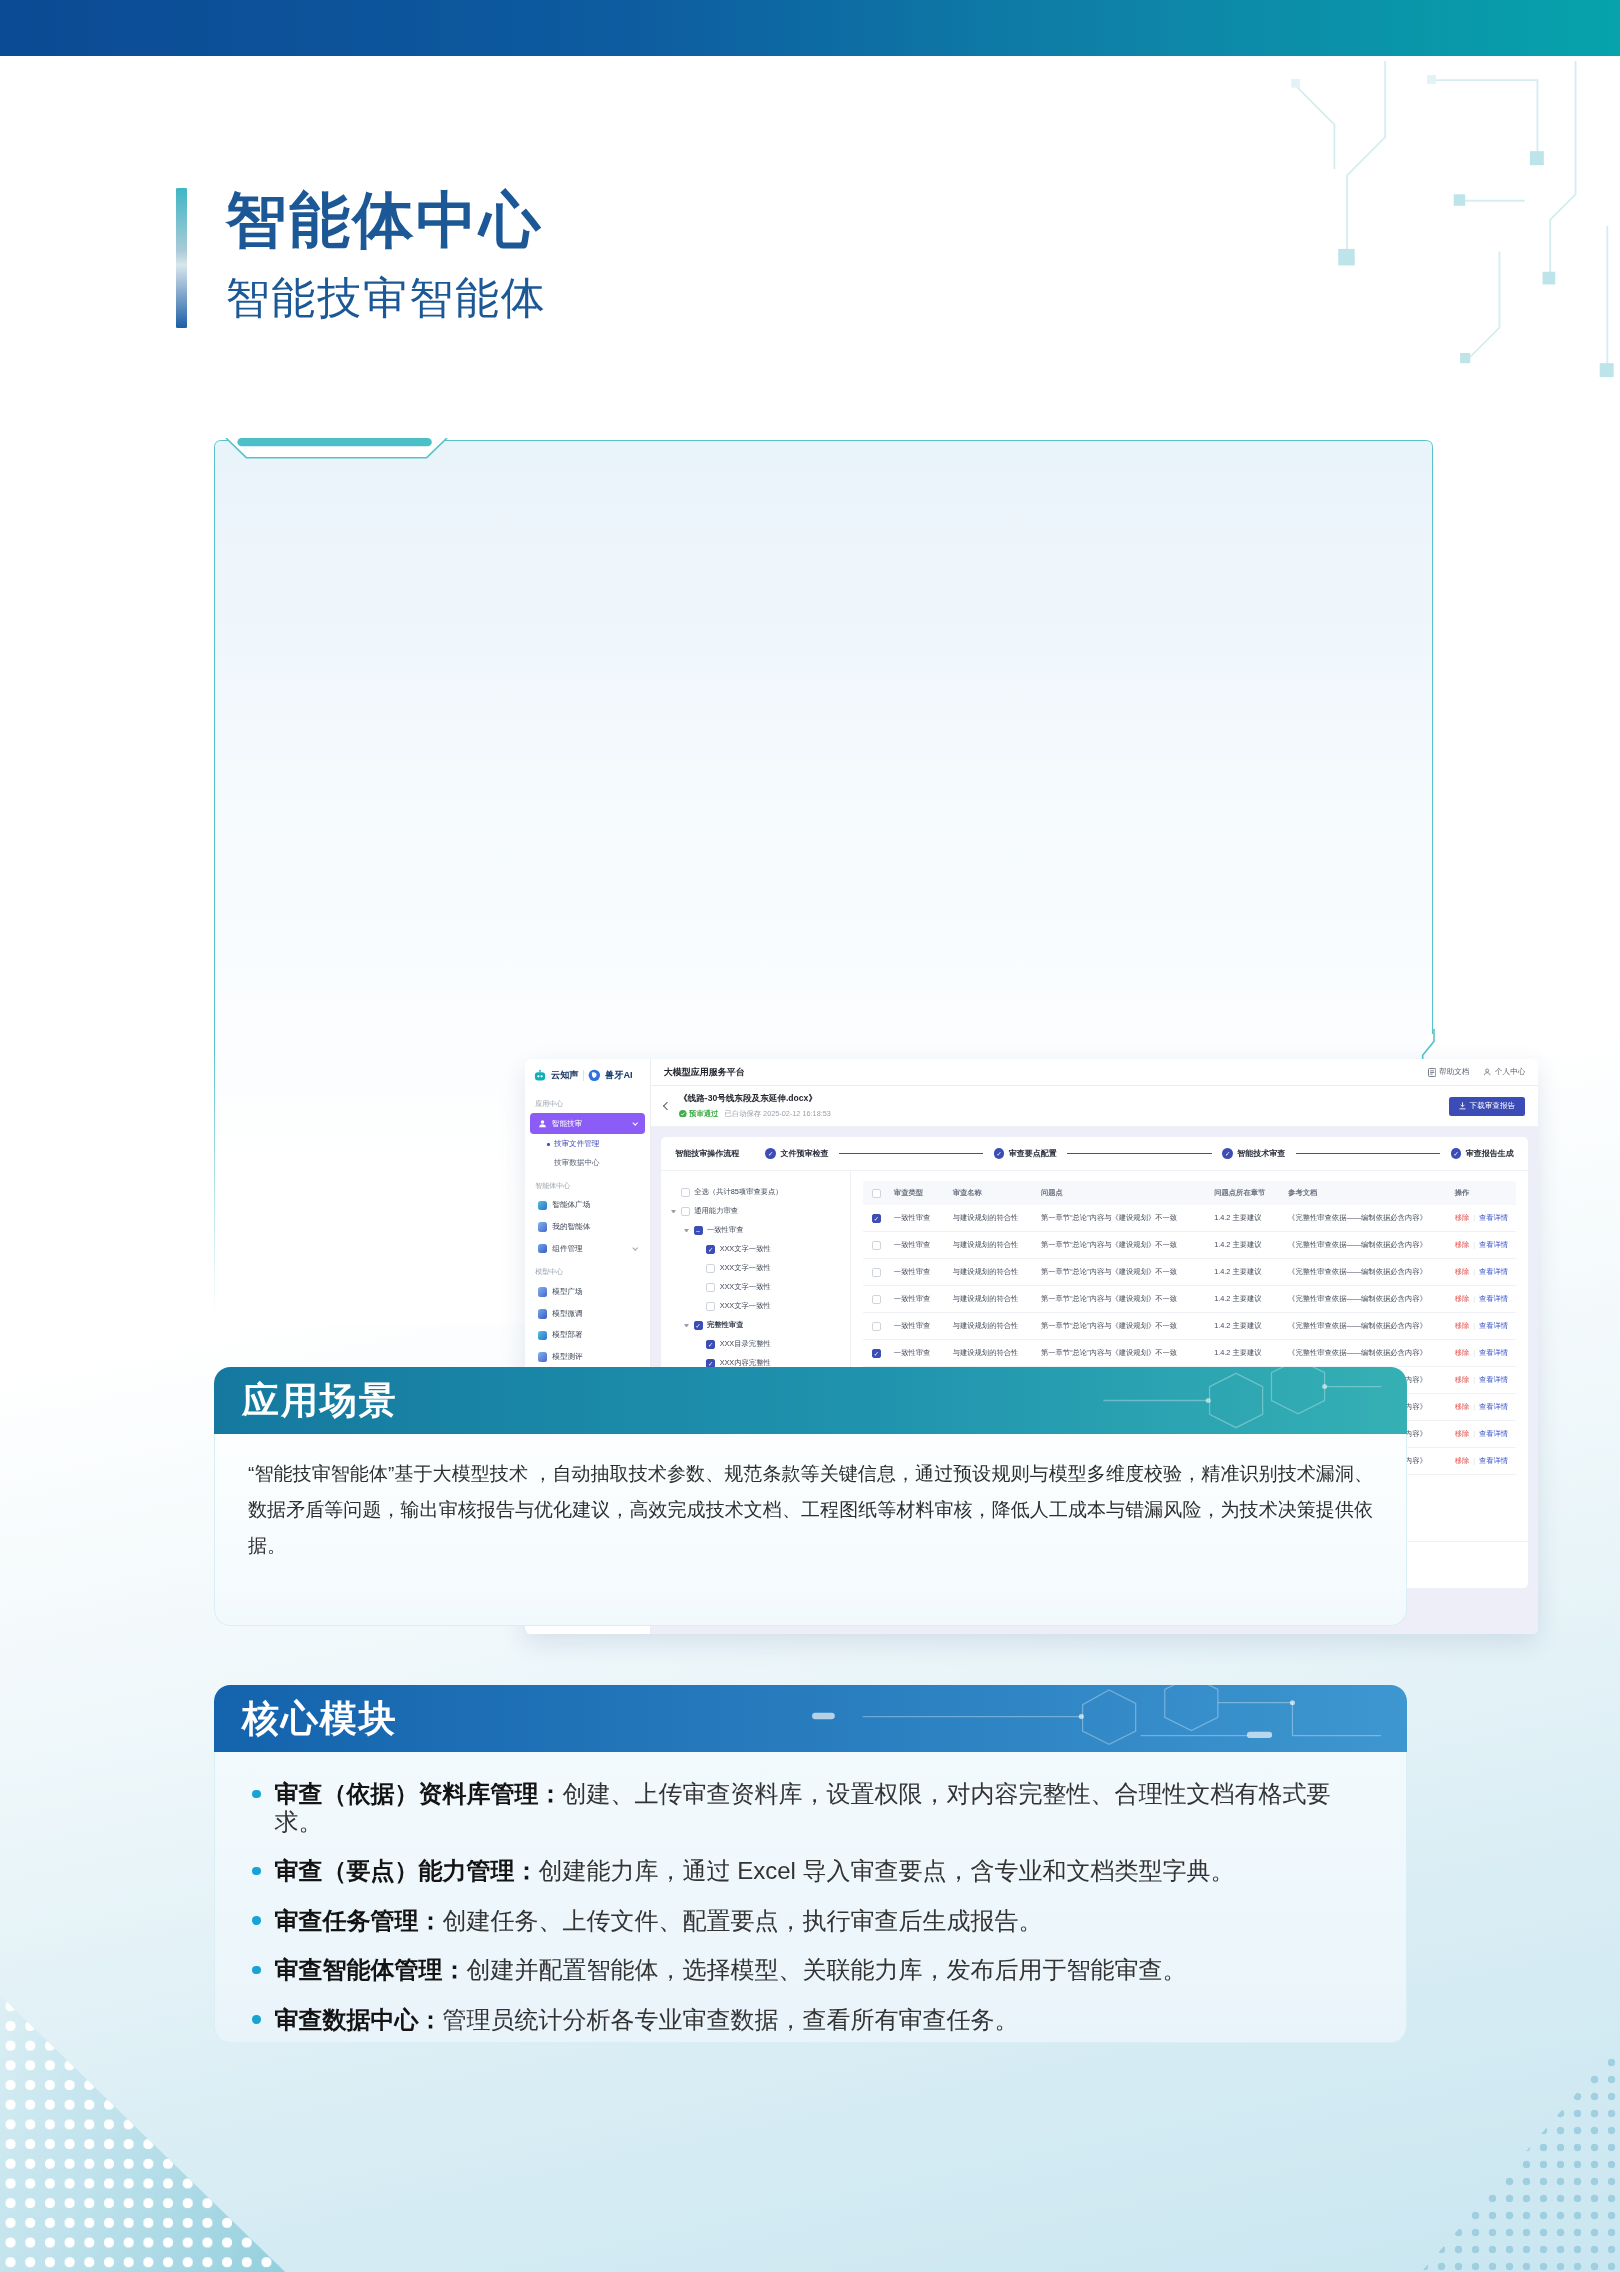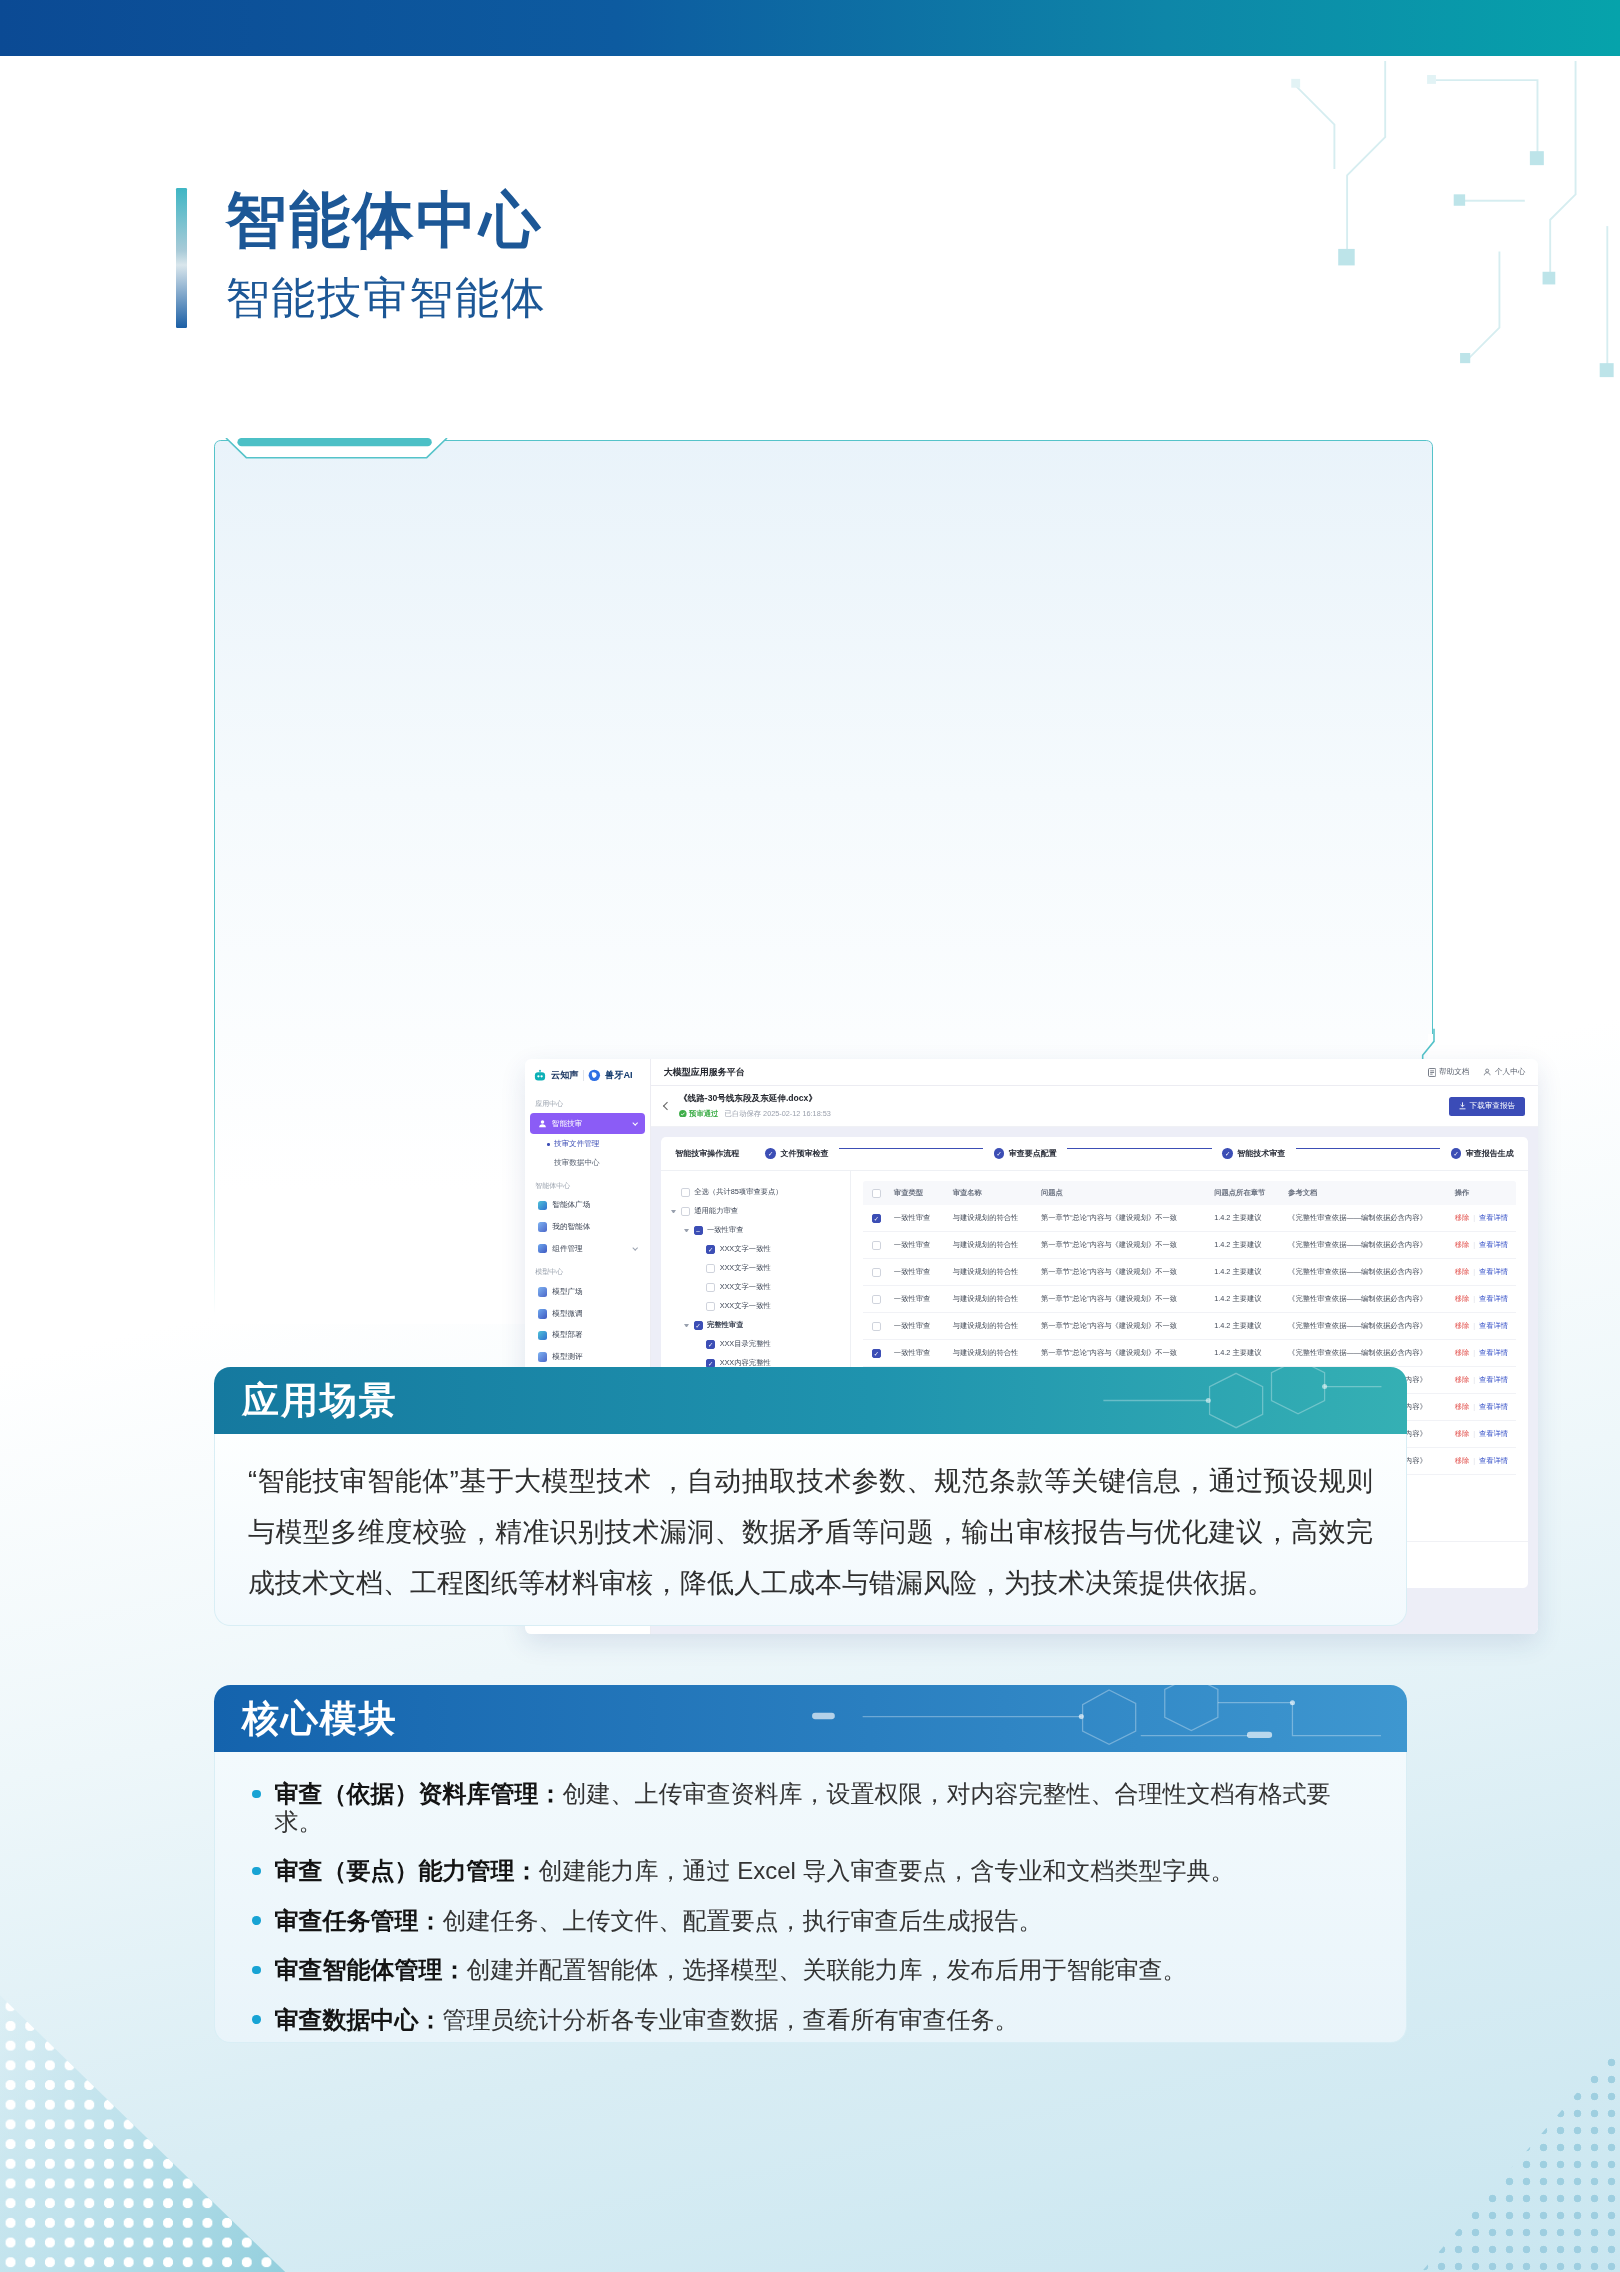--- a/index.html
+++ b/index.html
@@ -70,21 +70,21 @@
   .doc-title{font-size:8.6px;font-weight:600;color:#23262e;}
   .doc-sub{display:flex;align-items:center;gap:6.3px;margin-top:3.2px;}
   .status-ok{display:flex;align-items:center;gap:2.5px;color:#3fae4a;font-size:7.3px;font-weight:600;}
   .autosave{color:#9aa0ad;font-size:7.3px;}
   .dl-btn{margin-left:auto;height:19px;display:flex;align-items:center;gap:3.8px;background:#3b4cb7;color:#fff;
           font-size:7.6px;border:none;border-radius:2.5px;padding:0 10.2px;cursor:pointer;}
   .content{flex:1;background:#edeef7;padding:10.2px;}
   .card{background:#fff;border-radius:5.1px;height:451px;display:flex;flex-direction:column;overflow:hidden;}
   .stepper{height:34px;display:flex;align-items:center;padding:0 14px;border-bottom:0.6px solid #eef0f4;}
   .stepper-label{font-size:8px;font-weight:600;color:#2b2f3a;margin-right:26px;white-space:nowrap;}
-  .steps{flex:1;display:flex;align-items:flex-start;}
+  .steps{flex:1;display:flex;align-items:center;}
   .step{display:flex;align-items:center;gap:4.4px;}
   .step-circle{width:10.8px;height:10.8px;border-radius:50%;background:#3c4eb5;color:#fff;font-size:6.3px;
                display:flex;align-items:center;justify-content:center;}
   .step-label{font-size:8px;font-weight:600;color:#2b2f3a;white-space:nowrap;}
   .connector{flex:1;height:1.3px;background:#3c4eb5;margin:0 10.2px;min-width:32px;}
   .body2{flex:1;display:flex;min-height:0;}
   .tree{width:190px;border-right:0.6px solid #eef0f4;padding:11.4px 6.3px 6.3px 10.2px;overflow:hidden;}
   .tree-row{display:flex;align-items:center;gap:4.4px;height:19px;cursor:pointer;}
   .cb{width:9px;height:9px;flex:0 0 9px;border:1px solid #cfd3dc;border-radius:1.9px;background:#fff;color:#fff;
       font-size:6.3px;line-height:7px;display:inline-flex;align-items:center;justify-content:center;}
@@ -116,21 +116,21 @@
   .banner{position:absolute;left:214px;width:1193px;height:67px;border-radius:16.5px 16.5px 0 0;
           display:flex;align-items:center;padding:12px 28px;overflow:hidden;}
   .banner h2{font-size:37px;font-weight:bold;color:#fff;letter-spacing:1.9px;position:relative;z-index:2;}
   .banner svg{position:absolute;right:25.4px;top:0;z-index:1;}
   .banner.scenario{top:1367px;background:linear-gradient(90deg,#15799f 0%,#1f93ae 55%,#35b0b4 100%);}
   .banner.modules{top:1685px;background:linear-gradient(90deg,#1463ad 0%,#2a7fc0 55%,#3e97d0 100%);}
   .sect-card{position:absolute;left:214px;width:1193px;background:linear-gradient(180deg,#fdffff,#f2f9fd);
              border:1.3px solid #d9eef5;border-top:none;border-radius:0 0 16.5px 16.5px;}
   .sect-card.scenario{top:1434px;height:192px;padding:21.6px 33px 0 33px;}
   .sect-card.modules{top:1752px;height:291px;padding:28px 36px 0 36px;background:linear-gradient(180deg,#f3fafd,#e9f4fa);}
-  .para{font-size:27px;line-height:1.9;color:#2e2e2e;text-align:justify;}
+  .para{font-size:19px;line-height:1.9;color:#2e2e2e;text-align:justify;}
   .mod-item{display:flex;align-items:flex-start;margin-bottom:22px;}
   .mod-dot{width:8.3px;height:8.3px;border-radius:50%;background:#17a3d4;margin:9.5px 14px 0 1.3px;flex:0 0 8.3px;}
   .mod-text{font-size:24px;color:#333;line-height:1.15;}
   .mod-text b{color:#141414;}
 
   
   .dots-bl{position:absolute;left:-19px;bottom:-19px;width:406px;height:394px;
     background-image:radial-gradient(circle,#ffffff 4.8px,rgba(255,255,255,0) 5.4px),
                      linear-gradient(118deg,rgba(207,233,240,0) 6%,#bfe2ec 42%,#7fc6d6 100%);
     background-size:19.7px 19.7px,100% 100%;

